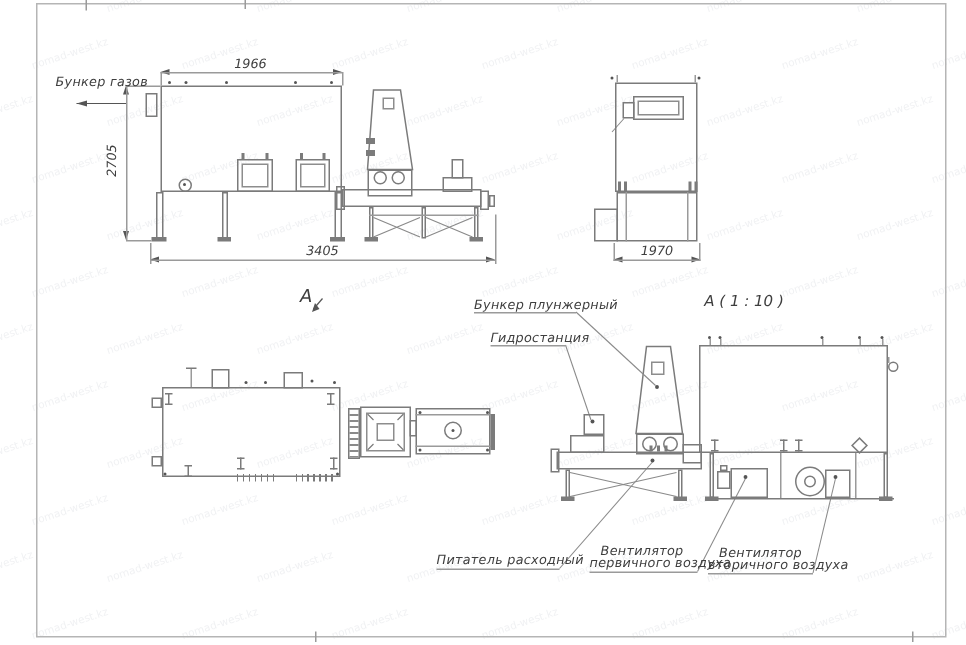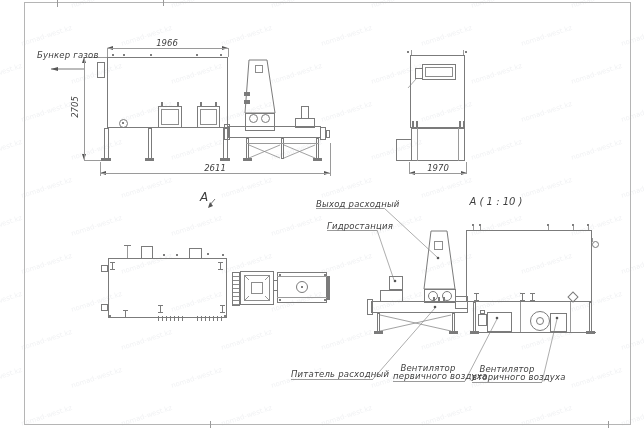--- a/index.html
+++ b/index.html
@@ -223,21 +223,21 @@
     <div class="lnl" style="left:228px;top:48px;width:1px;height:9px;"></div>
     <div class="lnl" style="left:107px;top:48px;width:121px;height:1px;"></div>
     <div class="dimtxt" style="left:137px;top:38px;width:60px;">1966</div>
     <div class="lnl" style="left:84px;top:57px;width:23px;height:1px;"></div>
     <div class="lnl" style="left:84px;top:160px;width:17px;height:1px;"></div>
     <div class="lnl" style="left:84px;top:57px;width:1px;height:103px;"></div>
     <div class="dimtxt" style="left:55px;top:102px;width:40px;transform:rotate(-90deg);">2705</div>
     <div class="lnl" style="left:100px;top:162px;width:1px;height:14px;"></div>
     <div class="lnl" style="left:330px;top:143px;width:1px;height:33px;"></div>
     <div class="lnl" style="left:100px;top:173px;width:230px;height:1px;"></div>
-    <div class="dimtxt" style="left:185px;top:163px;width:60px;">2611</div>
+    <div class="dimtxt" style="left:185px;top:163px;width:60px;">3405</div>
     <div class="lbl" style="left:37px;top:50px;">Бункер газов</div>
     <div class="lbl big" style="left:200px;top:190px;">А</div>
   </div>
 
   <div>
     <div class="bx" style="left:410px;top:55px;width:55px;height:73px;"></div>
     <div class="dot" style="left:407px;top:51px;"></div>
     <div class="dot" style="left:465px;top:51px;"></div>
     <div class="lnl" style="left:411px;top:50px;width:1px;height:5px;"></div>
     <div class="lnl" style="left:463px;top:50px;width:1px;height:5px;"></div>
@@ -346,21 +346,21 @@
     <div class="diam" style="left:569px;top:293px;width:8px;height:8px;"></div>
 
     <div class="bx" style="left:478px;top:314px;width:9px;height:12px;"></div>
     <div class="bx" style="left:480px;top:310px;width:5px;height:4px;"></div>
     <div class="bx" style="left:487px;top:312px;width:25px;height:20px;"></div>
 
     <div class="cir" style="left:530px;top:311px;width:20px;height:20px;"></div>
     <div class="cir" style="left:536px;top:317px;width:8px;height:8px;"></div>
     <div class="bx" style="left:550px;top:313px;width:17px;height:19px;"></div>
 
-    <div class="lbl" style="left:316px;top:199px;">Выход расходный</div>
+    <div class="lbl" style="left:316px;top:199px;">Бункер плунжерный</div>
     <div class="lnl" style="left:316px;top:208px;width:68px;height:1px;"></div>
     <div class="lbl" style="left:327px;top:221px;">Гидростанция</div>
     <div class="lnl" style="left:327px;top:230px;width:50px;height:1px;"></div>
     <div class="lbl" style="left:291px;top:369px;">Питатель расходный</div>
     <div class="lnl" style="left:291px;top:379px;width:82px;height:1px;"></div>
     <div class="lbl dimtxt" style="left:393px;top:363px;width:70px;">Вентилятор</div>
     <div class="lbl dimtxt" style="left:393px;top:371px;width:70px;">первичного воздуха</div>
     <div class="lnl" style="left:393px;top:381px;width:72px;height:1px;"></div>
     <div class="lbl dimtxt" style="left:472px;top:364px;width:70px;">Вентилятор</div>
     <div class="lbl dimtxt" style="left:472px;top:372px;width:70px;">вторичного воздуха</div>

